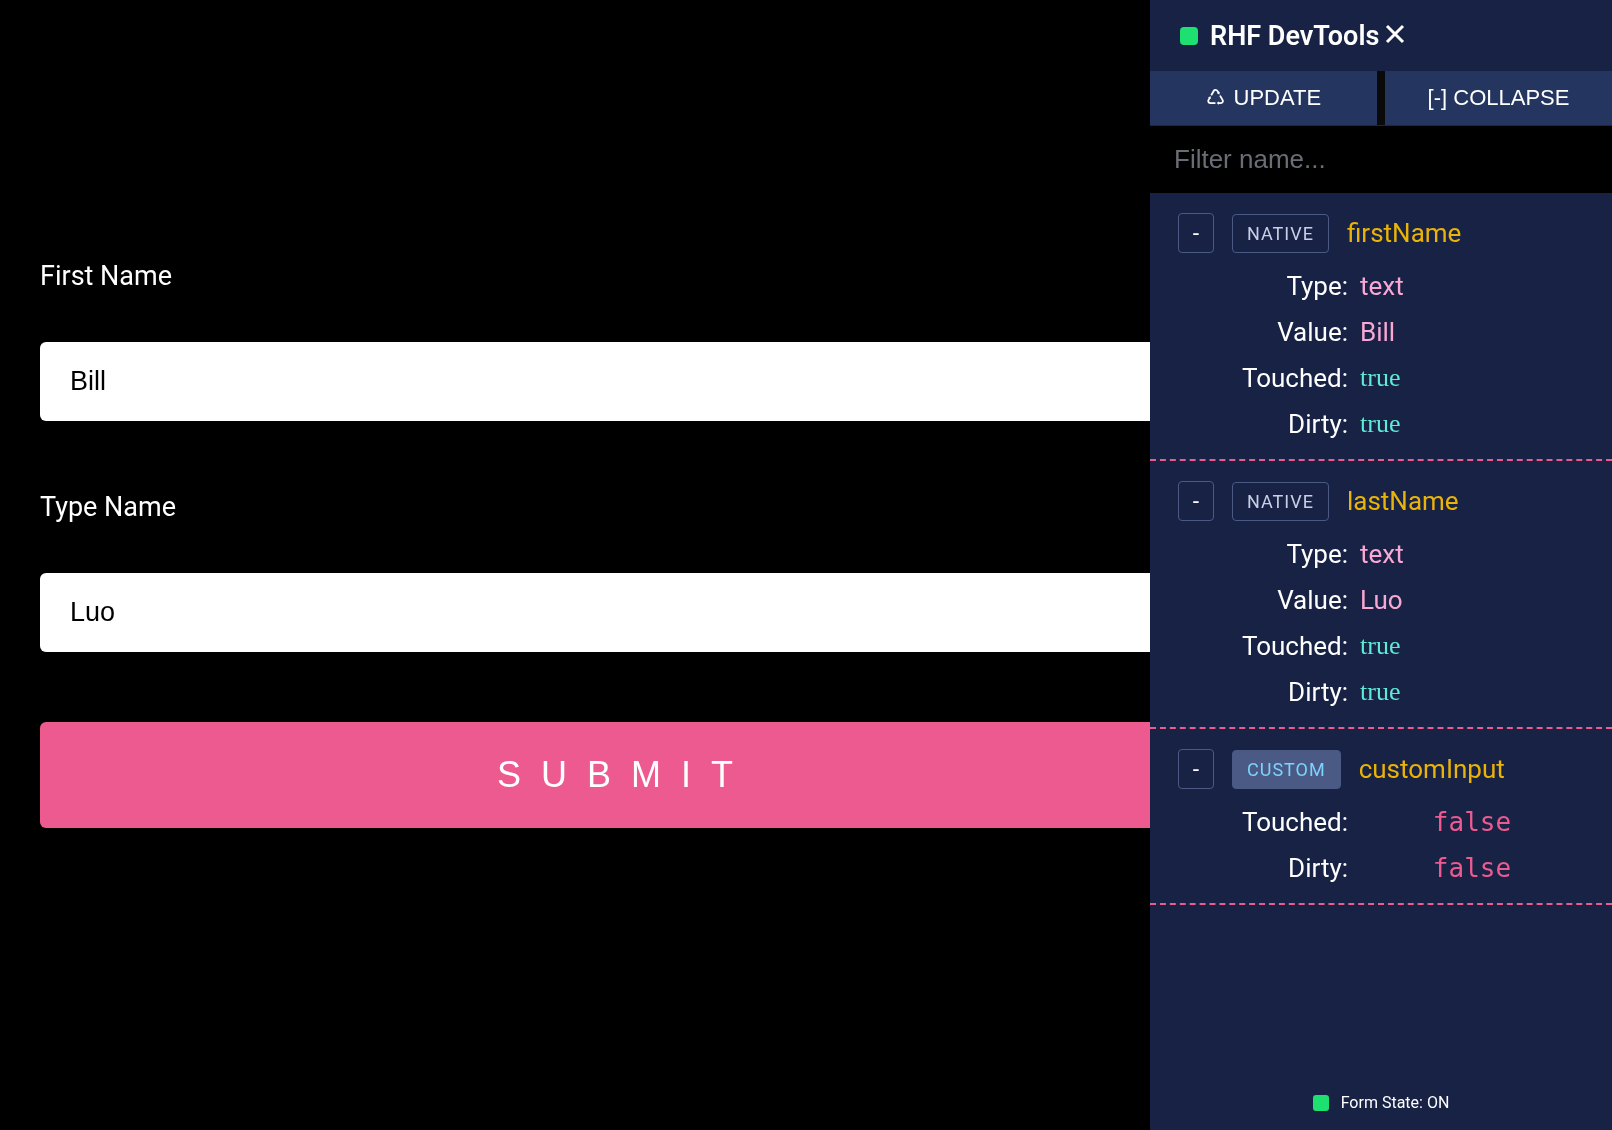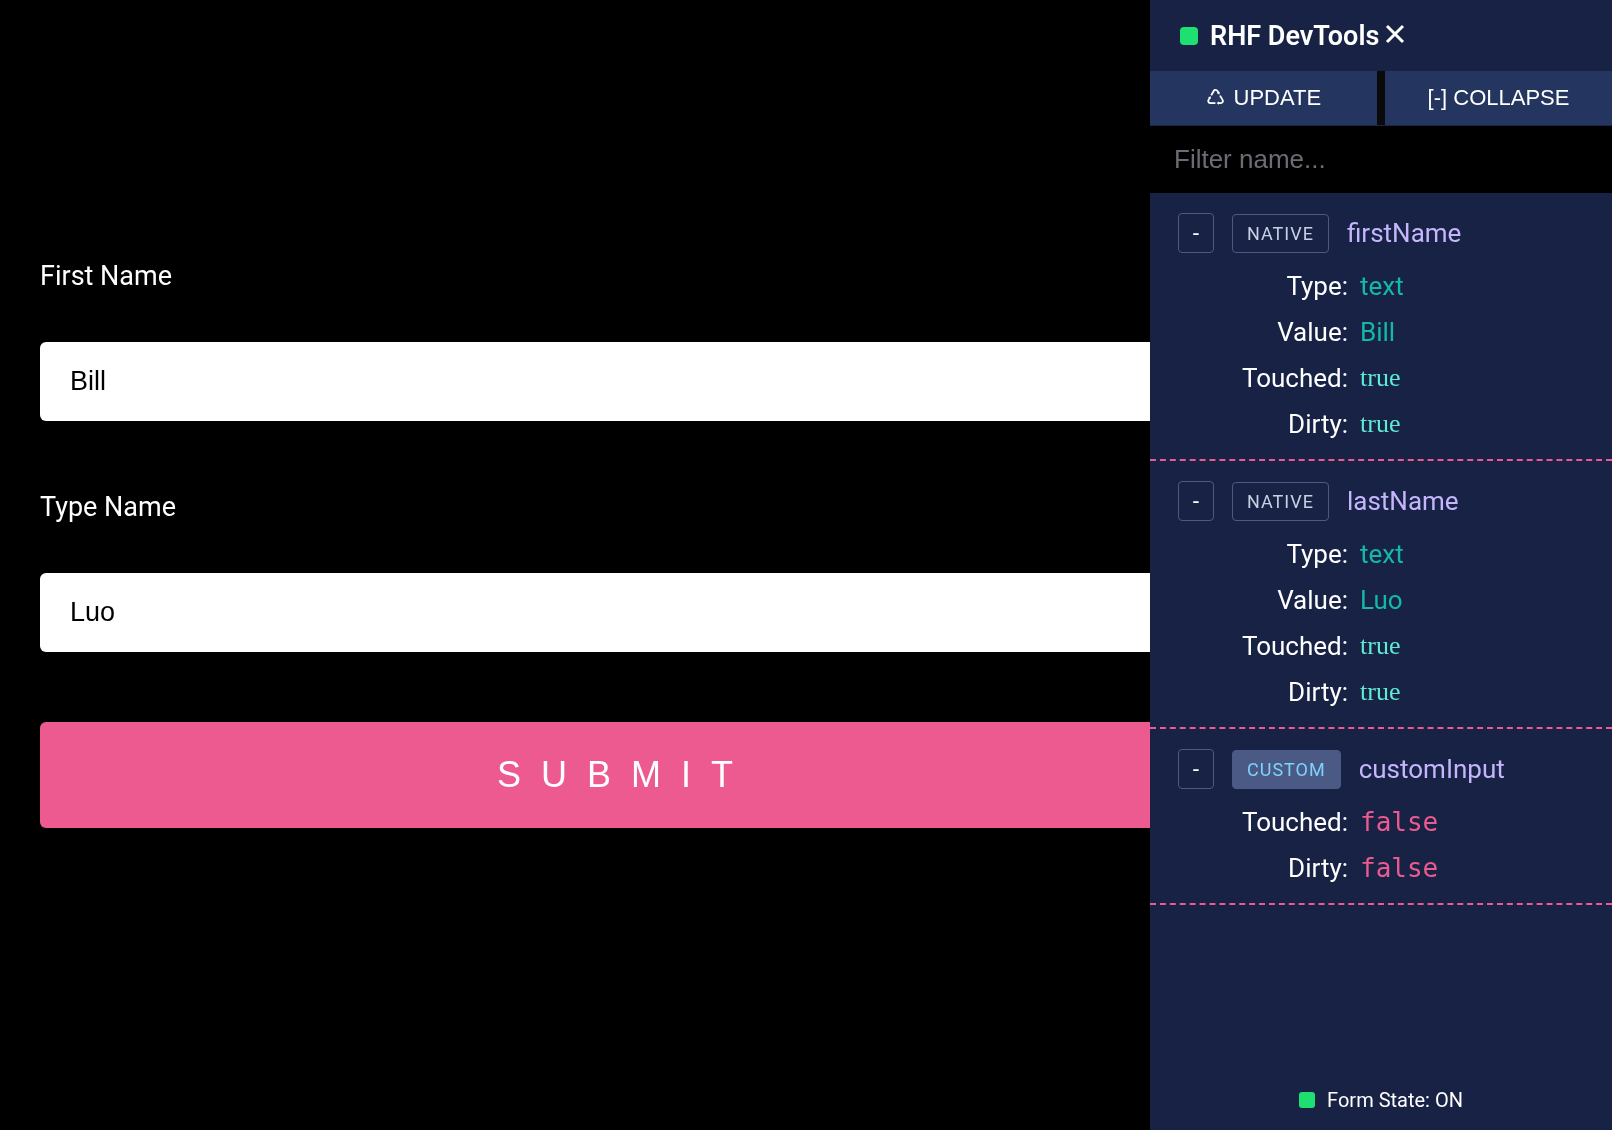--- a/index.html
+++ b/index.html
@@ -172,54 +172,55 @@
       border: 1px solid #4a5a85;
       color: #c8d0e5;
     }
     .badge-custom {
       background: #4a5a85;
       border: 1px solid #4a5a85;
       color: #7dd3fc;
     }
     .field-name {
       font-size: 26px;
-      color: #c4b5fd;
+      color: #eab308;
     }
     .field-props {
       display: grid;
       grid-template-columns: 170px 1fr;
       gap: 16px 12px;
       font-size: 26px;
       margin-left: 0;
     }
     .prop-label {
       text-align: right;
       color: #fff;
     }
     .prop-value {
-      color: #14b8a6;
+      color: #f9a8d4;
     }
     .prop-value.bool-true {
       color: #5eead4;
       font-family: Liberation Serif, serif;
     }
     .prop-value.bool-false {
       color: #ec5a8f;
       font-family: "SF Mono", Monaco, Menlo, Consolas, monospace;
+      text-align: center;
     }
     .devtools-footer {
       padding: 18px 0;
       display: flex;
       align-items: center;
       justify-content: center;
       gap: 12px;
       background: #172245;
     }
     .footer-text {
-      font-size: 20px;
+      font-size: 16px;
     }
     .status-dot-small {
       width: 16px;
       height: 16px;
       border-radius: 3px;
       background: #1de070;
     }
     .update-icon {
       display: inline-block;
     }

